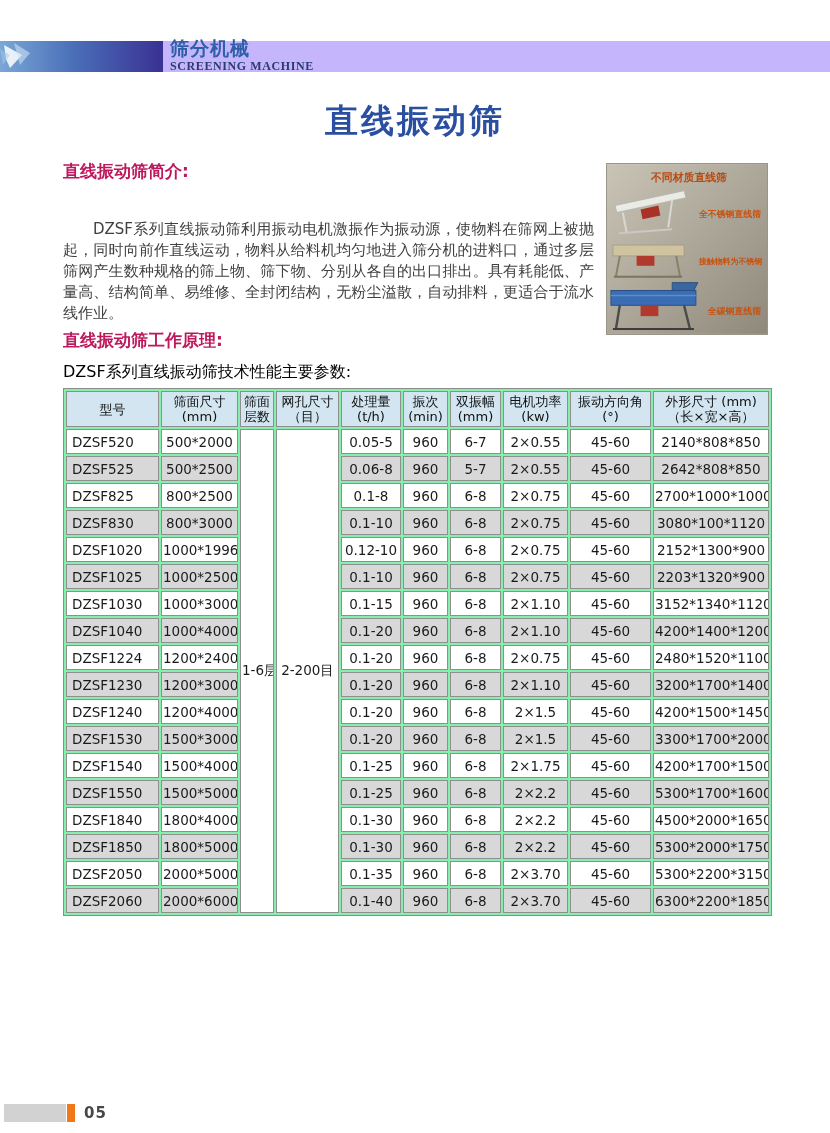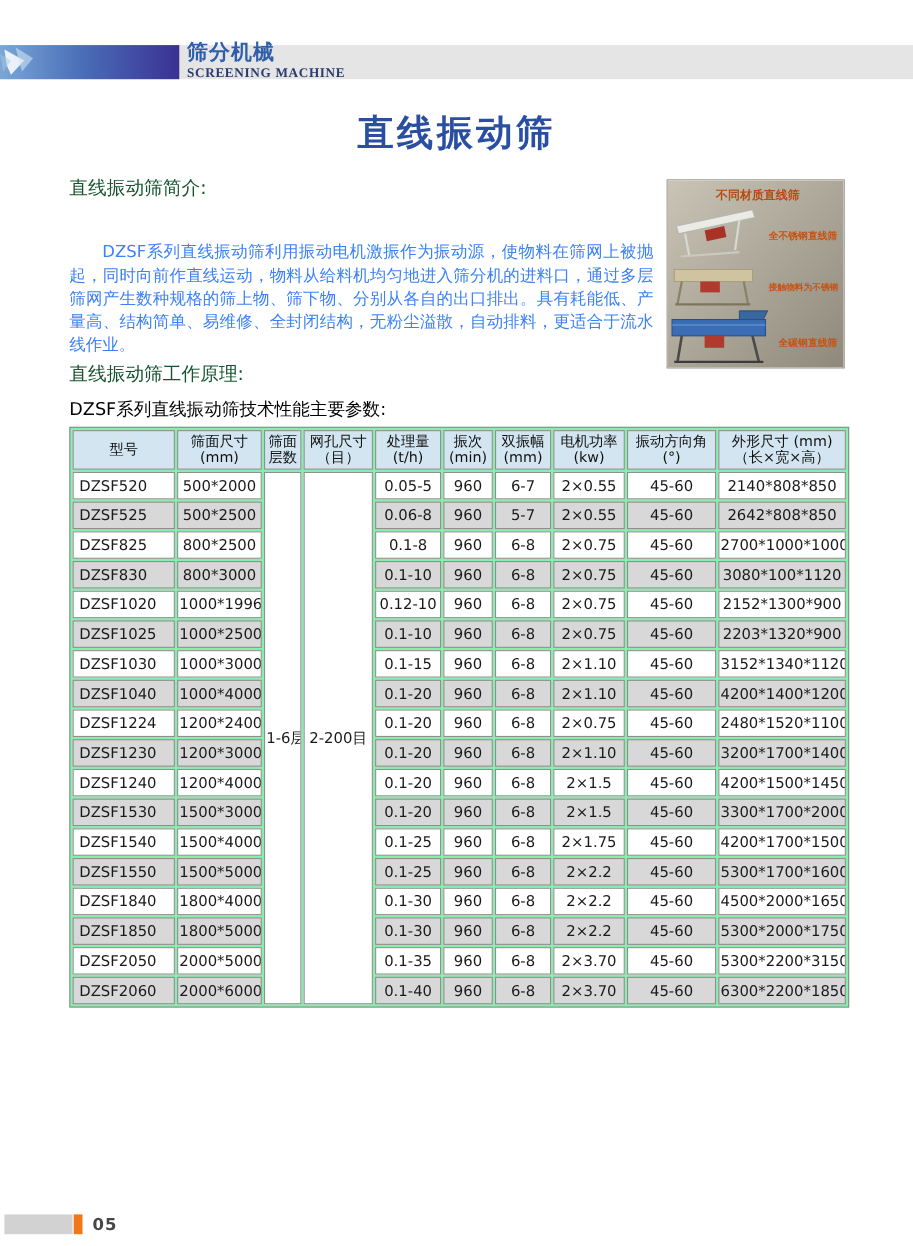--- a/index.html
+++ b/index.html
@@ -9,21 +9,21 @@
     font-family: "DejaVu Sans", "Liberation Sans", sans-serif;
     position: relative;
     overflow: hidden;
     color: #111;
   }
 
   
   .top-gap { height: 41px; }
   .brand-bar {
     height: 31px;
-    background: #e5e5e5;
+    background: #c4b5fd;
     position: relative;
   }
   .brand-gradient {
     position: absolute;
     left: 0; top: 0;
     width: 163px; height: 31px;
     background: linear-gradient(90deg, #7aa7d6 0%, #4a6fb8 45%, #3a3193 100%);
   }
   .brand-gradient svg { display: block; }
   .brand-text {
@@ -65,32 +65,32 @@
   }
   .product-photo {
     float: right;
     width: 162px;
     height: 172px;
     margin: 4px 0 6px 12px;
     border: 1px solid #9a948a;
   }
   .section-heading {
     font-size: 17px;
-    font-weight: normal;
-    color: #14532d;
+    font-weight: bold;
+    color: #be185d;
     line-height: 24px;
     margin-bottom: 1px;
   }
   .section-heading.second { margin-top: 4px; }
   .body-text {
     font-size: 15px;
     line-height: 21px;
     text-align: justify;
     text-indent: 2em;
-    color: #3b82f6;
+    color: #404040;
     margin-top: 36px;
   }
 
   
   .table-heading {
     clear: both;
     margin: 10px 0 5px 63px;
     font-size: 16px;
     font-weight: normal;
     color: #000;

